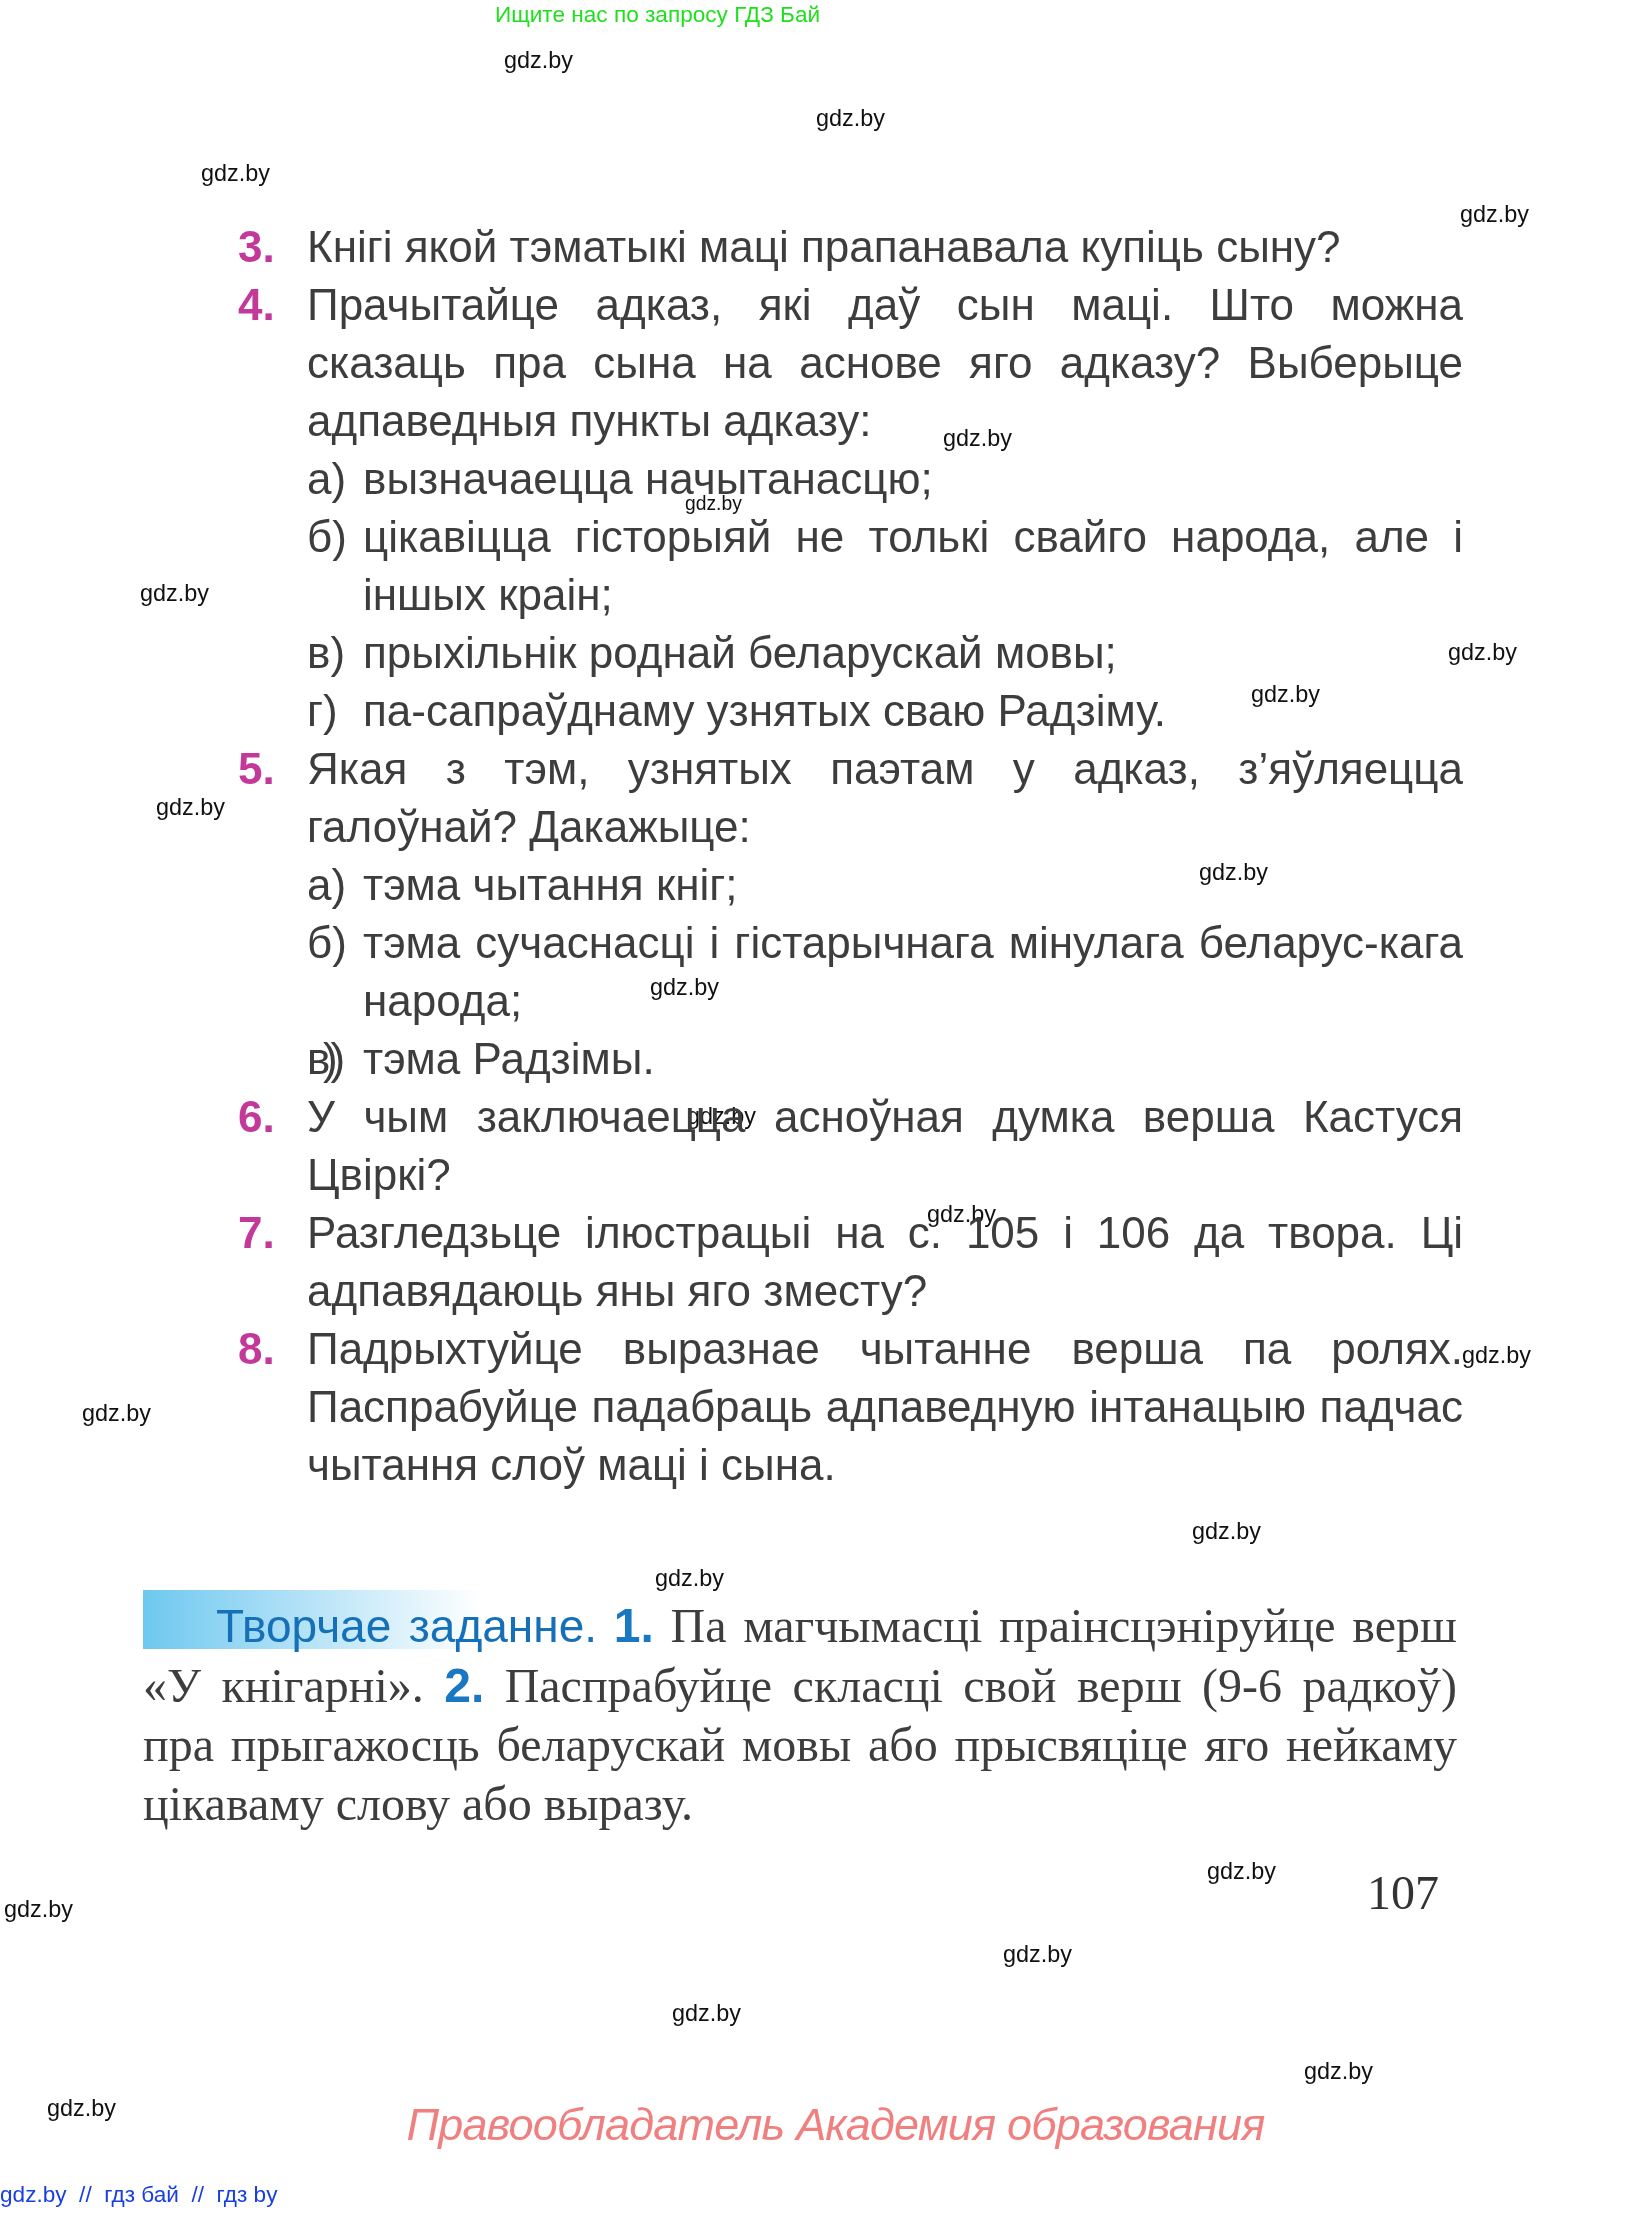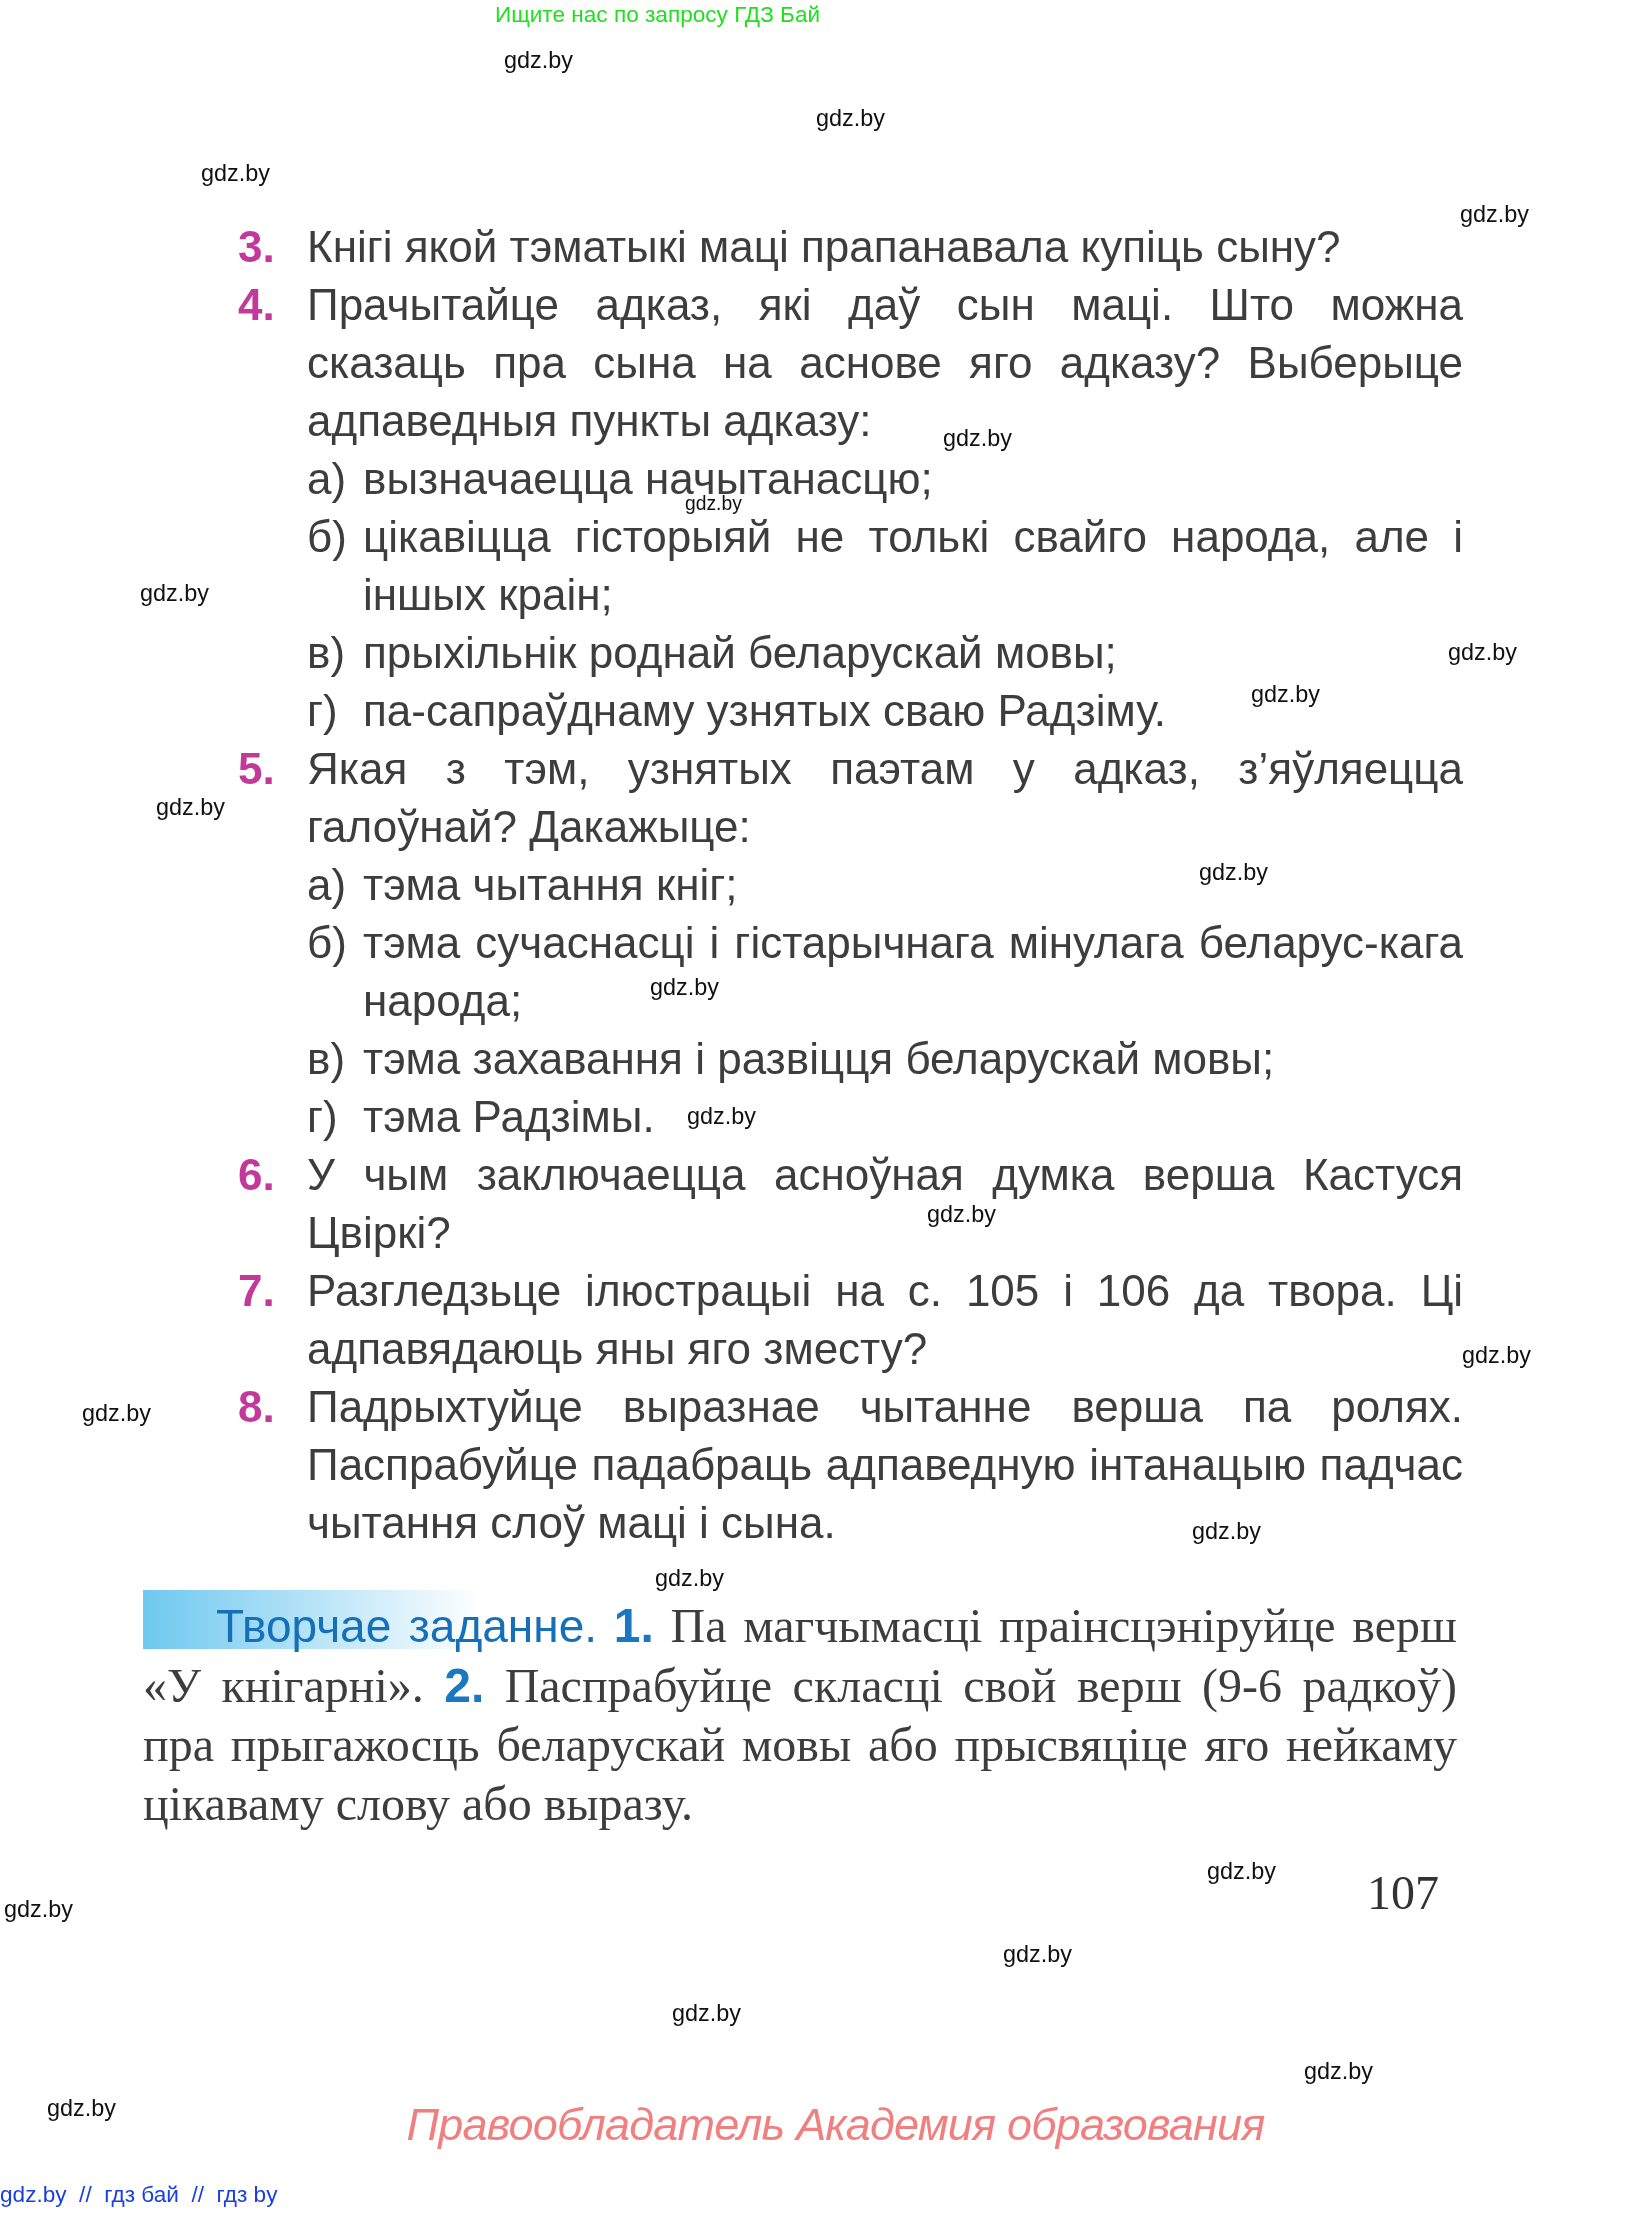--- a/index.html
+++ b/index.html
@@ -117,21 +117,20 @@
     <div class="opt">
       <span class="opt-letter">а)</span>
       <span>тэма чытання кніг;</span>
     </div>
     <div class="opt">
       <span class="opt-letter">б)</span>
       <span>тэма сучаснасці і гістарычнага мінулага беларус-кага народа;</span>
     </div>
     <div class="opt">
       <span class="opt-letter">в)</span>
-      <span>тэма захавання і развіцця беларускай мовы;</span>
     </div>
     <div class="opt">
       <span class="opt-letter">г)</span>
       <span>тэма Радзімы.</span>
     </div>
   </div>
 
   <div class="q">
     <span class="qnum">6.</span>
     <span>У чым заключаецца асноўная думка верша Кастуся Цвіркі?</span>

